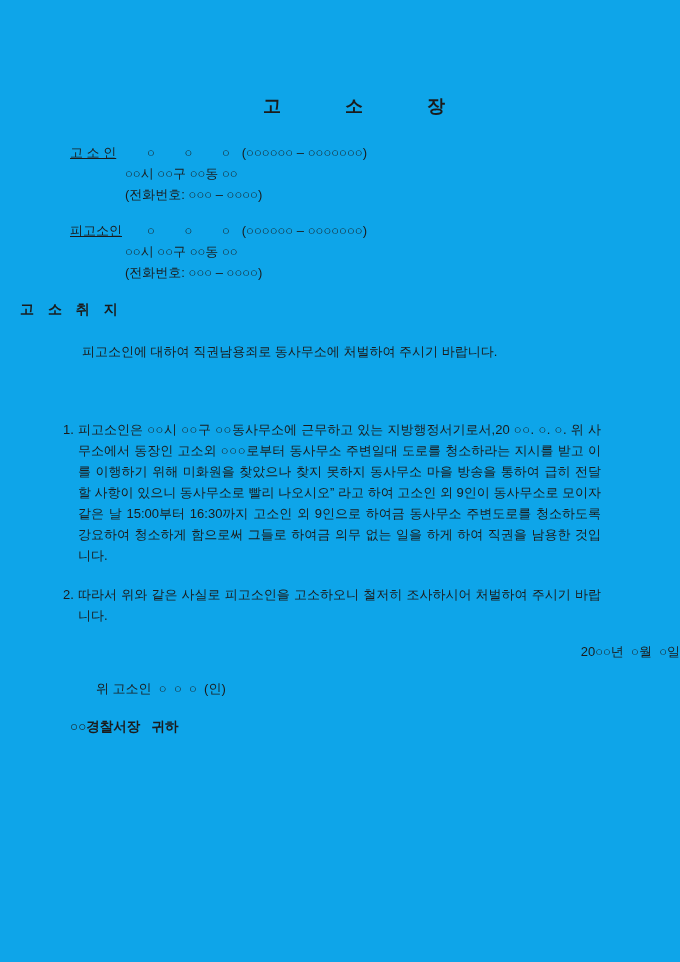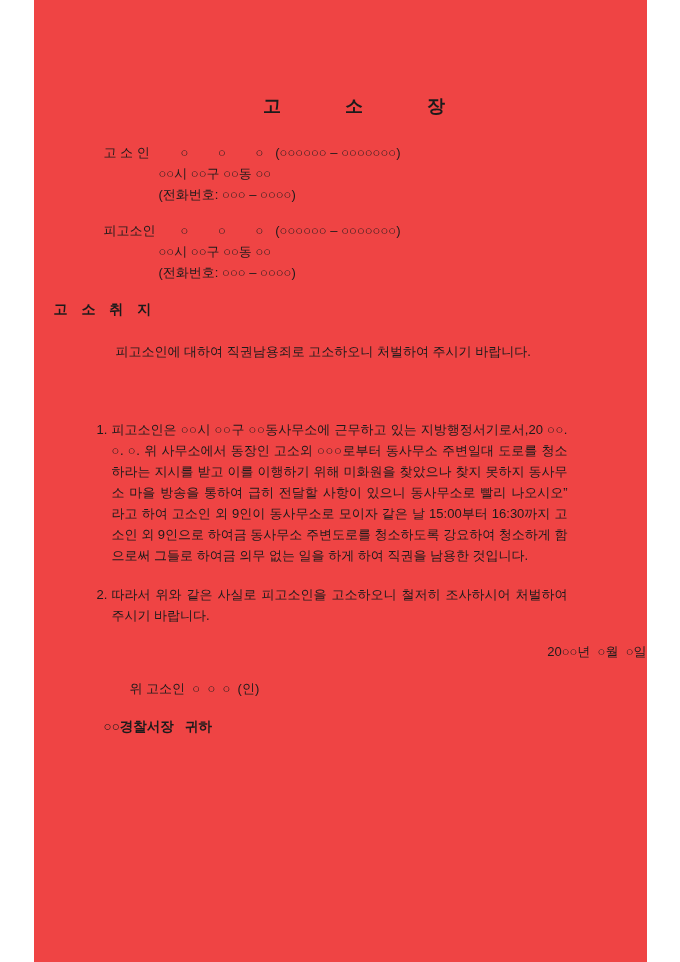--- a/index.html
+++ b/index.html
@@ -1,21 +1,21 @@
 <!DOCTYPE html>
 <html><head>
 <meta charset="utf-8">
 <style>
   html, body { margin: 0; padding: 0; background: #ffffff; }
   .page {
     position: relative;
-    width: 613px;
+    width: 680px;
     height: 962px;
     margin: 0 auto;
-    background: #ef4444;
+    background: #0ea5e9;
     color: #1b1b1b;
     font-family: "Liberation Sans", "DejaVu Sans", sans-serif;
     font-size: 13px;
     line-height: 21px;
     overflow: hidden;
   }
   .doc-title {
     position: absolute;
     top: 96px; left: 30px; right: 0;
     text-align: center;
@@ -26,21 +26,21 @@
     white-space: pre-wrap;
   }
   .party {
     position: absolute;
     left: 70px; right: 60px;
     display: flex;
     align-items: flex-start;
   }
   .party.complainant { top: 142px; }
   .party.accused { top: 220px; }
-  .party-label { flex: none; width: 55px; }
+  .party-label { flex: none; width: 55px; text-decoration: underline; }
   .party-lines { flex: 1; }
   .party-line { white-space: pre-wrap; }
   .party-name { margin-left: 22px; word-spacing: 26px; }
   .party-id { margin-left: 12px; }
   .section-heading {
     position: absolute;
     left: 20px; right: 0;
     text-align: left;
     font-size: 14px;
     font-weight: bold;
@@ -103,21 +103,21 @@
     <span class="party-label">피고소인</span>
     <div class="party-lines">
       <div class="party-line"><span class="party-name">○ ○ ○</span><span class="party-id">(○○○○○○ – ○○○○○○○)</span></div>
       <div class="party-line">○○시 ○○구 ○○동 ○○</div>
       <div class="party-line">(전화번호: ○○○ – ○○○○)</div>
     </div>
   </div>
 
   <div class="section-heading purpose-heading">고 소 취 지</div>
 
-  <div class="purpose-text">피고소인에 대하여 직권남용죄로 고소하오니 처벌하여 주시기 바랍니다.</div>
+  <div class="purpose-text">피고소인에 대하여 직권남용죄로 동사무소에 처벌하여 주시기 바랍니다.</div>
 
 
   <div class="facts-list">
     <div class="fact-item">
       <span class="fact-no">1.</span>
       <span class="fact-text">피고소인은 ○○시 ○○구 ○○동사무소에 근무하고 있는 지방행정서기로서,20 ○○. ○. ○. 위 사무소에서 동장인 고소외 ○○○로부터 동사무소 주변일대 도로를 청소하라는 지시를 받고 이를 이행하기 위해 미화원을 찾았으나 찾지 못하지 동사무소 마을 방송을 통하여 급히 전달할 사항이 있으니 동사무소로 빨리 나오시오” 라고 하여 고소인 외 9인이 동사무소로 모이자 같은 날 15:00부터 16:30까지 고소인 외 9인으로 하여금 동사무소 주변도로를 청소하도록 강요하여 청소하게 함으로써 그들로 하여금 의무 없는 일을 하게 하여 직권을 남용한 것입니다.</span>
     </div>
     <div class="fact-item">
       <span class="fact-no">2.</span>
       <span class="fact-text">따라서 위와 같은 사실로 피고소인을 고소하오니 철저히 조사하시어 처벌하여 주시기 바랍니다.</span>

